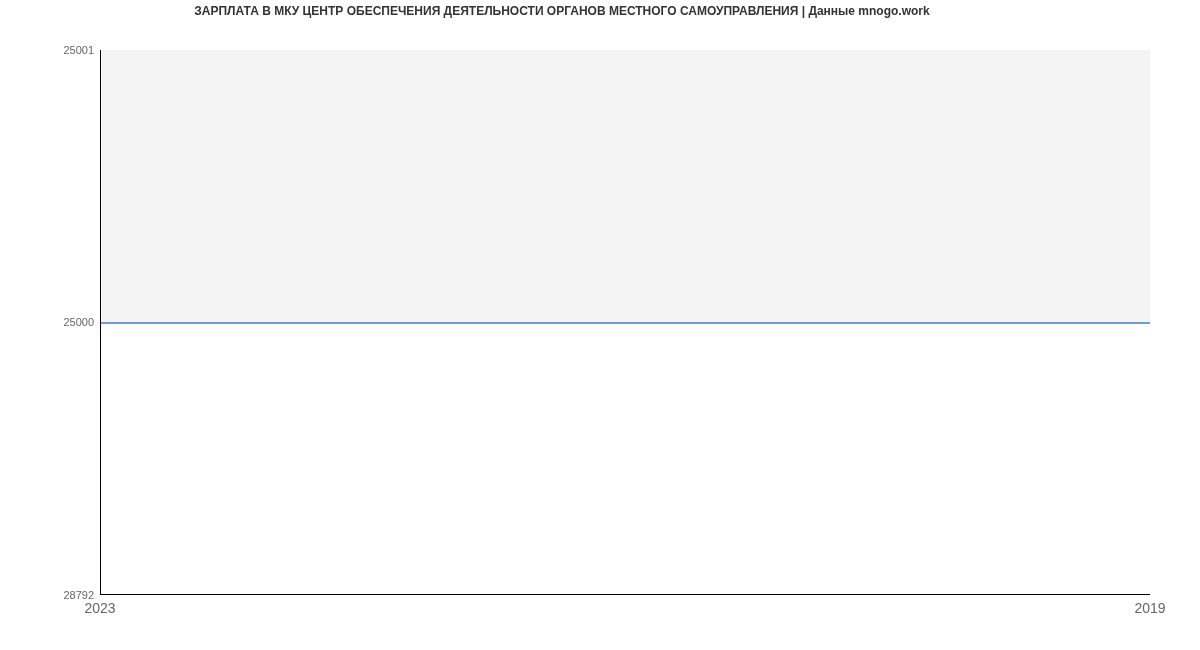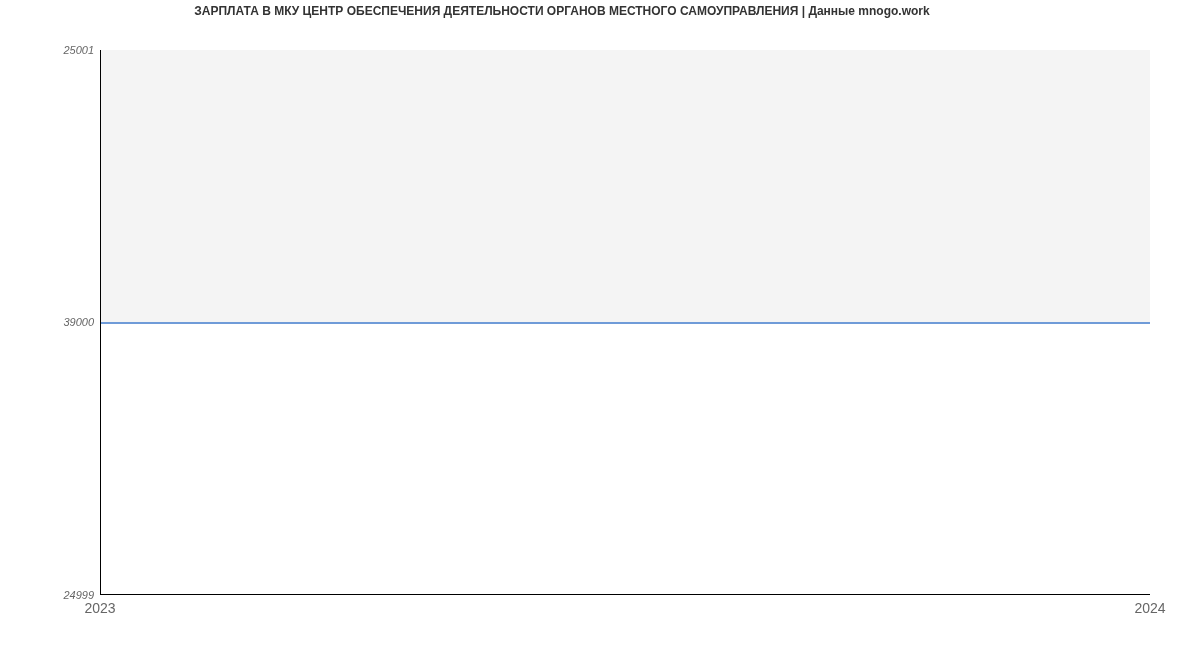--- a/index.html
+++ b/index.html
@@ -56,43 +56,42 @@
     height: 0;
     border-top: 2px solid #6f9bd8;
   }
   .y-tick {
     position: absolute;
     right: 1106px; 
     font-size: 11px;
     color: #666666;
     text-align: right;
     transform: translateY(-50%);
-    font-style: italic;
   }
   .x-tick {
     position: absolute;
     top: 600px;
     font-size: 14px;
     color: #666666;
     transform: translateX(-50%);
   }
 </style>
 </head>
 <body>
 
 <div class="chart-wrap">
 
   <div class="chart-title">ЗАРПЛАТА В МКУ ЦЕНТР ОБЕСПЕЧЕНИЯ ДЕЯТЕЛЬНОСТИ ОРГАНОВ МЕСТНОГО САМОУПРАВЛЕНИЯ | Данные mnogo.work</div>
 
   <div class="y-tick" style="top:50px;">25001</div>
-  <div class="y-tick" style="top:322px;">39000</div>
-  <div class="y-tick" style="top:595px;">24999</div>
+  <div class="y-tick" style="top:322px;">25000</div>
+  <div class="y-tick" style="top:595px;">28792</div>
 
   <div class="x-tick" style="left:100px;">2023</div>
-  <div class="x-tick" style="left:1150px;">2024</div>
+  <div class="x-tick" style="left:1150px;">2019</div>
 
   <div class="plot-area">
 
     <div class="plot-band" style="top:0; height:272px;"></div>
 
     <div class="grid-h" style="top:272px;"></div>
 
     <div class="series-line" style="top:272px;"></div>
   </div>
 

